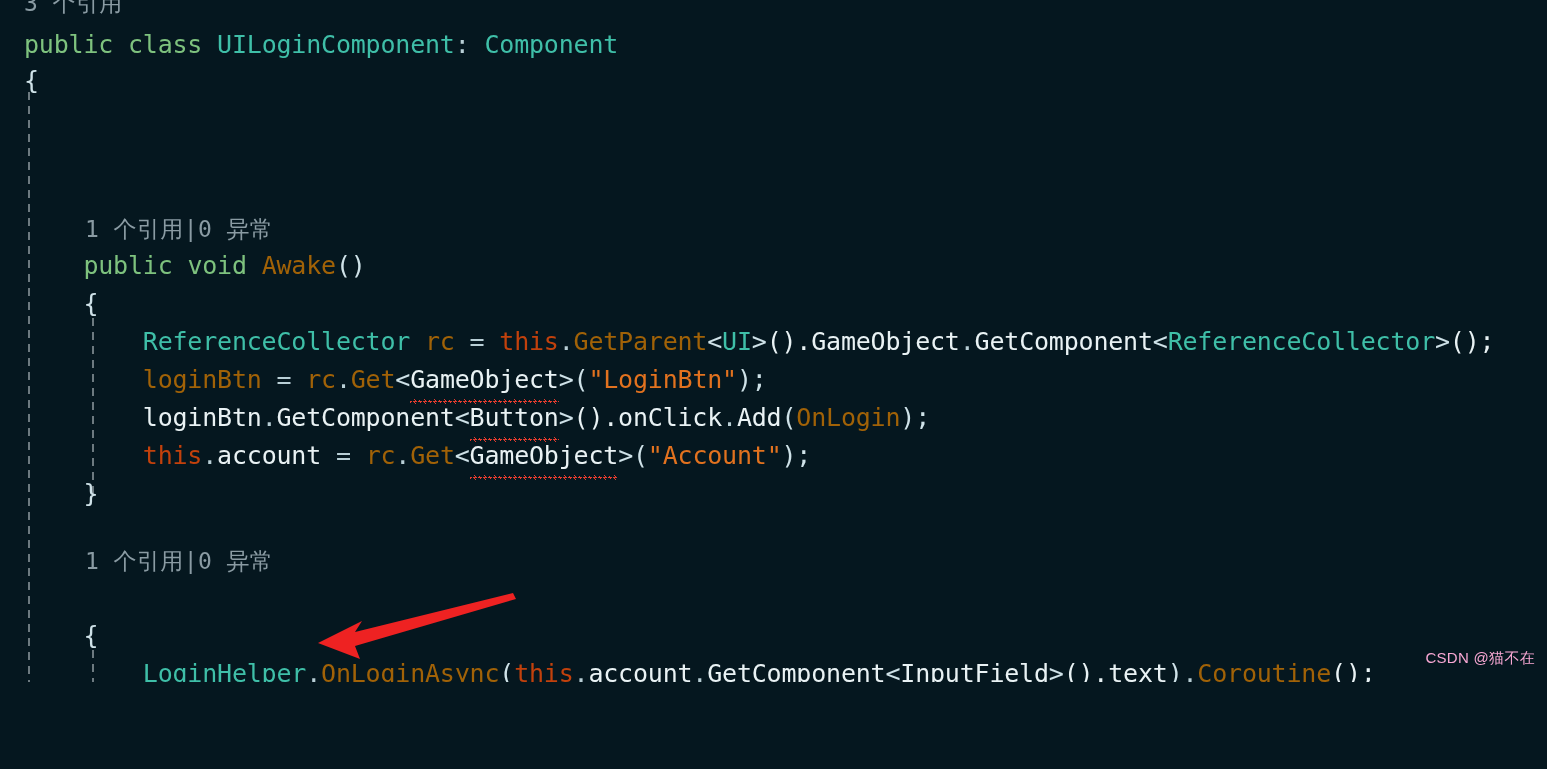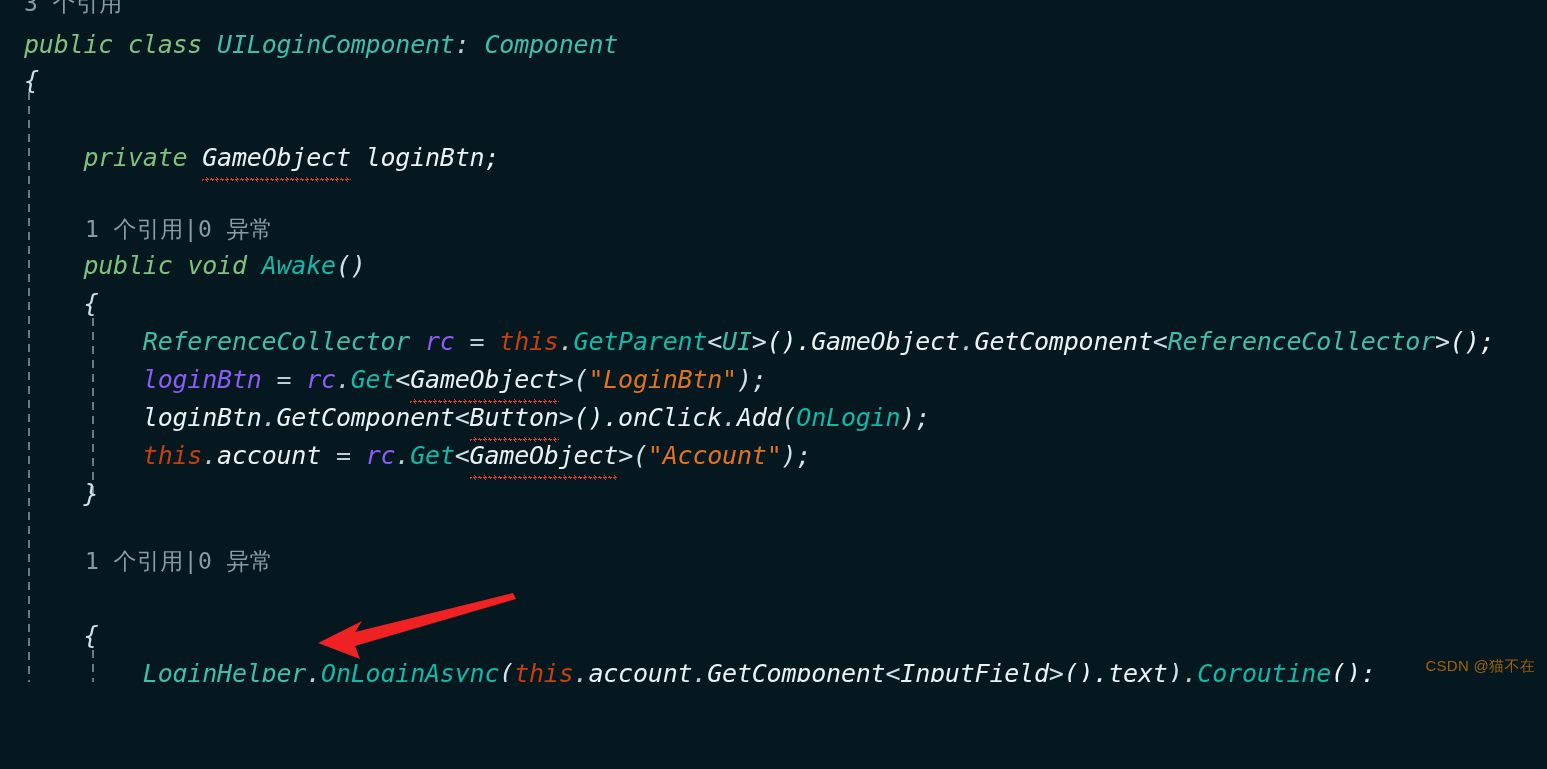--- a/index.html
+++ b/index.html
@@ -37,29 +37,28 @@
   .code-line {
     position: absolute;
     left: 0;
     white-space: pre;
     font-family: "DejaVu Sans Mono", "Liberation Mono", monospace;
     font-size: 25px;
     line-height: 38px;
     height: 38px;
     letter-spacing: -0.2px;
     color: #e8f0f2;
-    font-style: italic;
   }
 
   
   .t-kw       { color: #7ec27e; }   
   .t-type     { color: #3fbfa8; }   
   .t-plain    { color: #e9f2f4; }   
-  .t-method   { color: #14b8a6; }   
-  .t-local    { color: #8b5cf6; }   
+  .t-method   { color: #a16207; }   
+  .t-local    { color: #a16207; }   
   .t-this     { color: #c2410c; }   
   .t-str      { color: #e2721f; }   
   .t-punct    { color: #b9cfd6; }
   .t-brace    { color: #cfe2e8; }
 
   
   .codelens {
     position: absolute;
     white-space: pre;
     font-family: "DejaVu Sans Mono", "Liberation Mono", monospace;
@@ -106,24 +105,24 @@
     top: 580px;
     width: 230px;
     height: 85px;
     pointer-events: none;
   }
 
   
   .watermark {
     position: absolute;
     right: 12px;
-    bottom: 6px;
+    bottom: 14px;
     font-family: "Liberation Sans", "DejaVu Sans", sans-serif;
     font-size: 15px;
-    color: #a16207;
+    color: #f9a8d4;
     letter-spacing: 0.3px;
     white-space: pre;
   }
 </style>
 </head>
 <body>
 
 <div id="editor">
 
   <div class="indent-guide" style="left:28px; top:92px; height:670px;"></div>
@@ -132,21 +131,20 @@
 
   <div class="code-surface">
 
     <div class="codelens" style="left:24px; top:-14px;">3 个引用</div>
 
     <div class="code-line" style="top:26px; left:24px;"><span class="t-kw">public</span><span> </span><span class="t-kw">class</span><span> </span><span class="t-type">UILoginComponent</span><span class="t-punct">:</span><span> </span><span class="t-type">Component</span></div>
 
     <div class="code-line t-brace" style="top:62px; left:24px;">{</div>
 
 
-    <div class="code-line" style="top:139px; left:24px;"><span>    </span><span class="t-kw">private</span><span> </span><span class="squiggle t-plain">GameObject</span><span> </span><span class="t-plain">loginBtn;</span></div>
 
     <div class="codelens" style="left:85px; top:212px;">1 个引用|0 异常</div>
 
     <div class="code-line" style="top:247px; left:24px;"><span>    </span><span class="t-kw">public</span><span> </span><span class="t-kw">void</span><span> </span><span class="t-method">Awake</span><span class="t-brace">()</span></div>
 
     <div class="code-line" style="top:285px; left:24px;"><span>    </span><span class="t-brace">{</span></div>
 
     <div class="code-line" style="top:323px; left:24px;"><span>        </span><span class="t-type">ReferenceCollector</span><span> </span><span class="t-local">rc</span><span> </span><span class="t-punct">=</span><span> </span><span class="t-this">this</span><span class="t-punct">.</span><span class="t-method">GetParent</span><span class="t-brace">&lt;</span><span class="t-type">UI</span><span class="t-brace">&gt;</span><span class="t-plain">().</span><span class="t-plain">GameObject</span><span class="t-punct">.</span><span class="t-plain">GetComponent</span><span class="t-brace">&lt;</span><span class="t-type">ReferenceCollector</span><span class="t-brace">&gt;</span><span class="t-plain">();</span></div>
 
     <div class="code-line" style="top:361px; left:24px;"><span>        </span><span class="t-local">loginBtn</span><span> </span><span class="t-punct">=</span><span> </span><span class="t-local">rc</span><span class="t-punct">.</span><span class="t-method">Get</span><span class="t-brace">&lt;</span><span class="squiggle t-plain">GameObject</span><span class="t-brace">&gt;</span><span class="t-brace">(</span><span class="t-str">"LoginBtn"</span><span class="t-brace">);</span></div>

